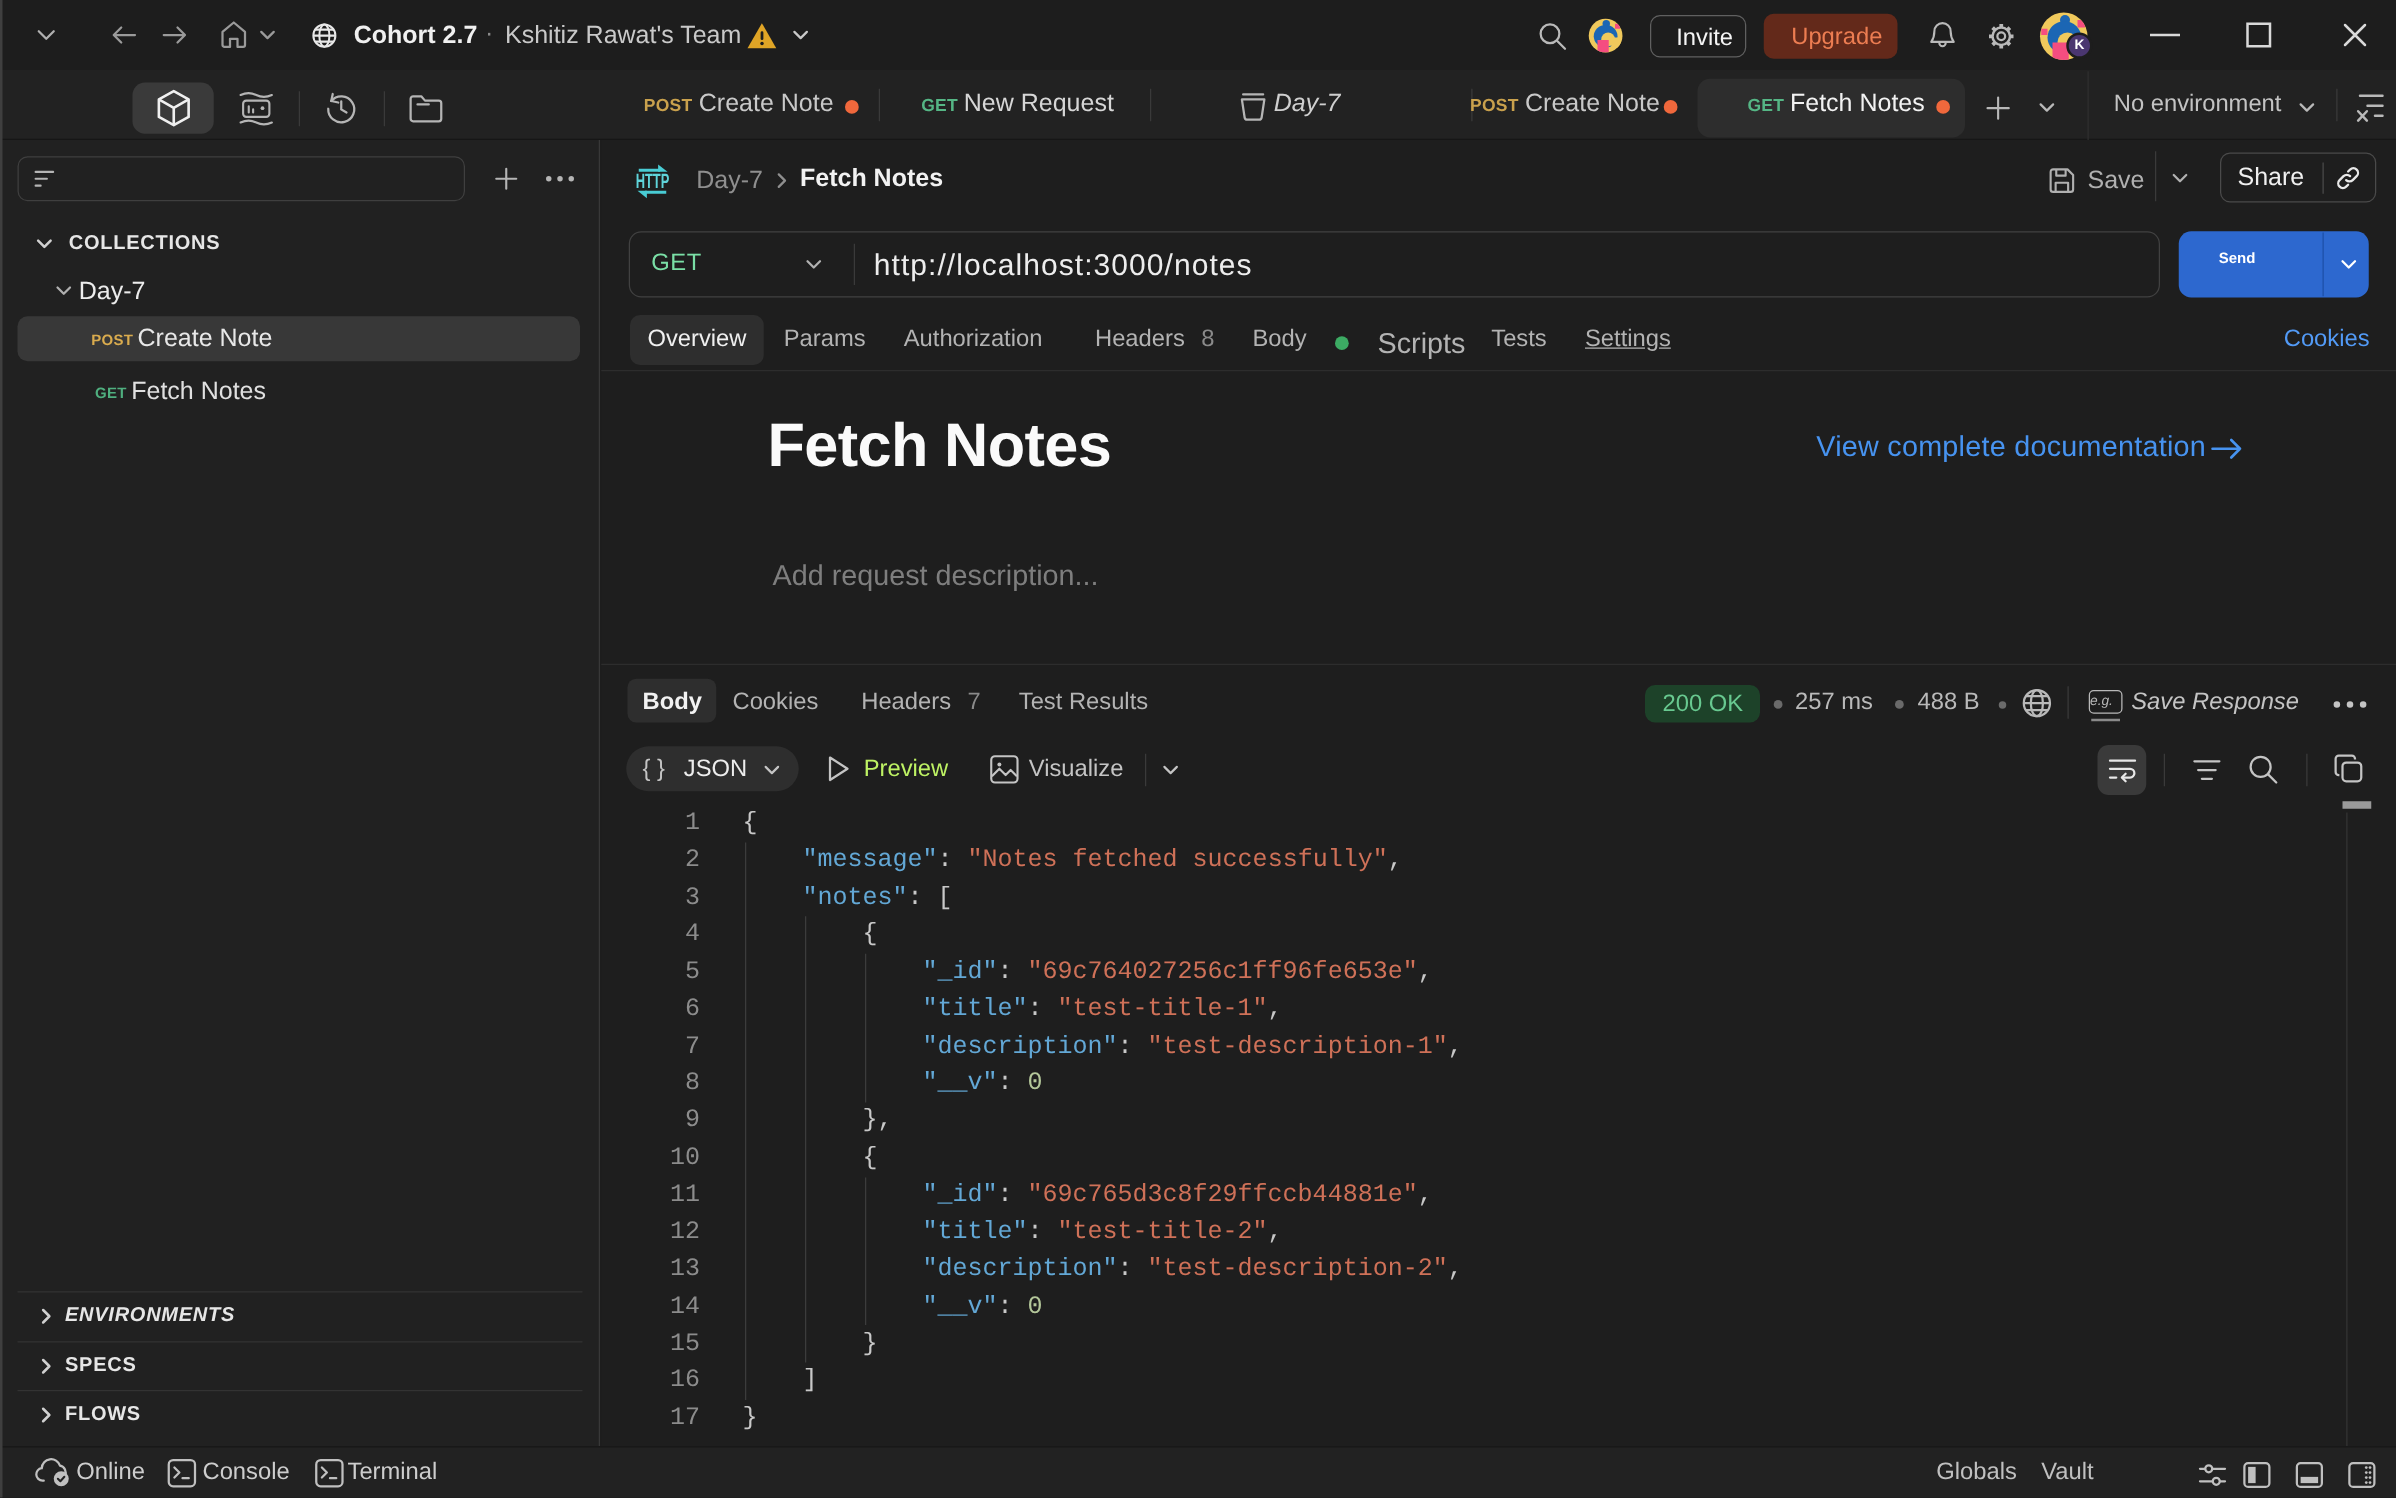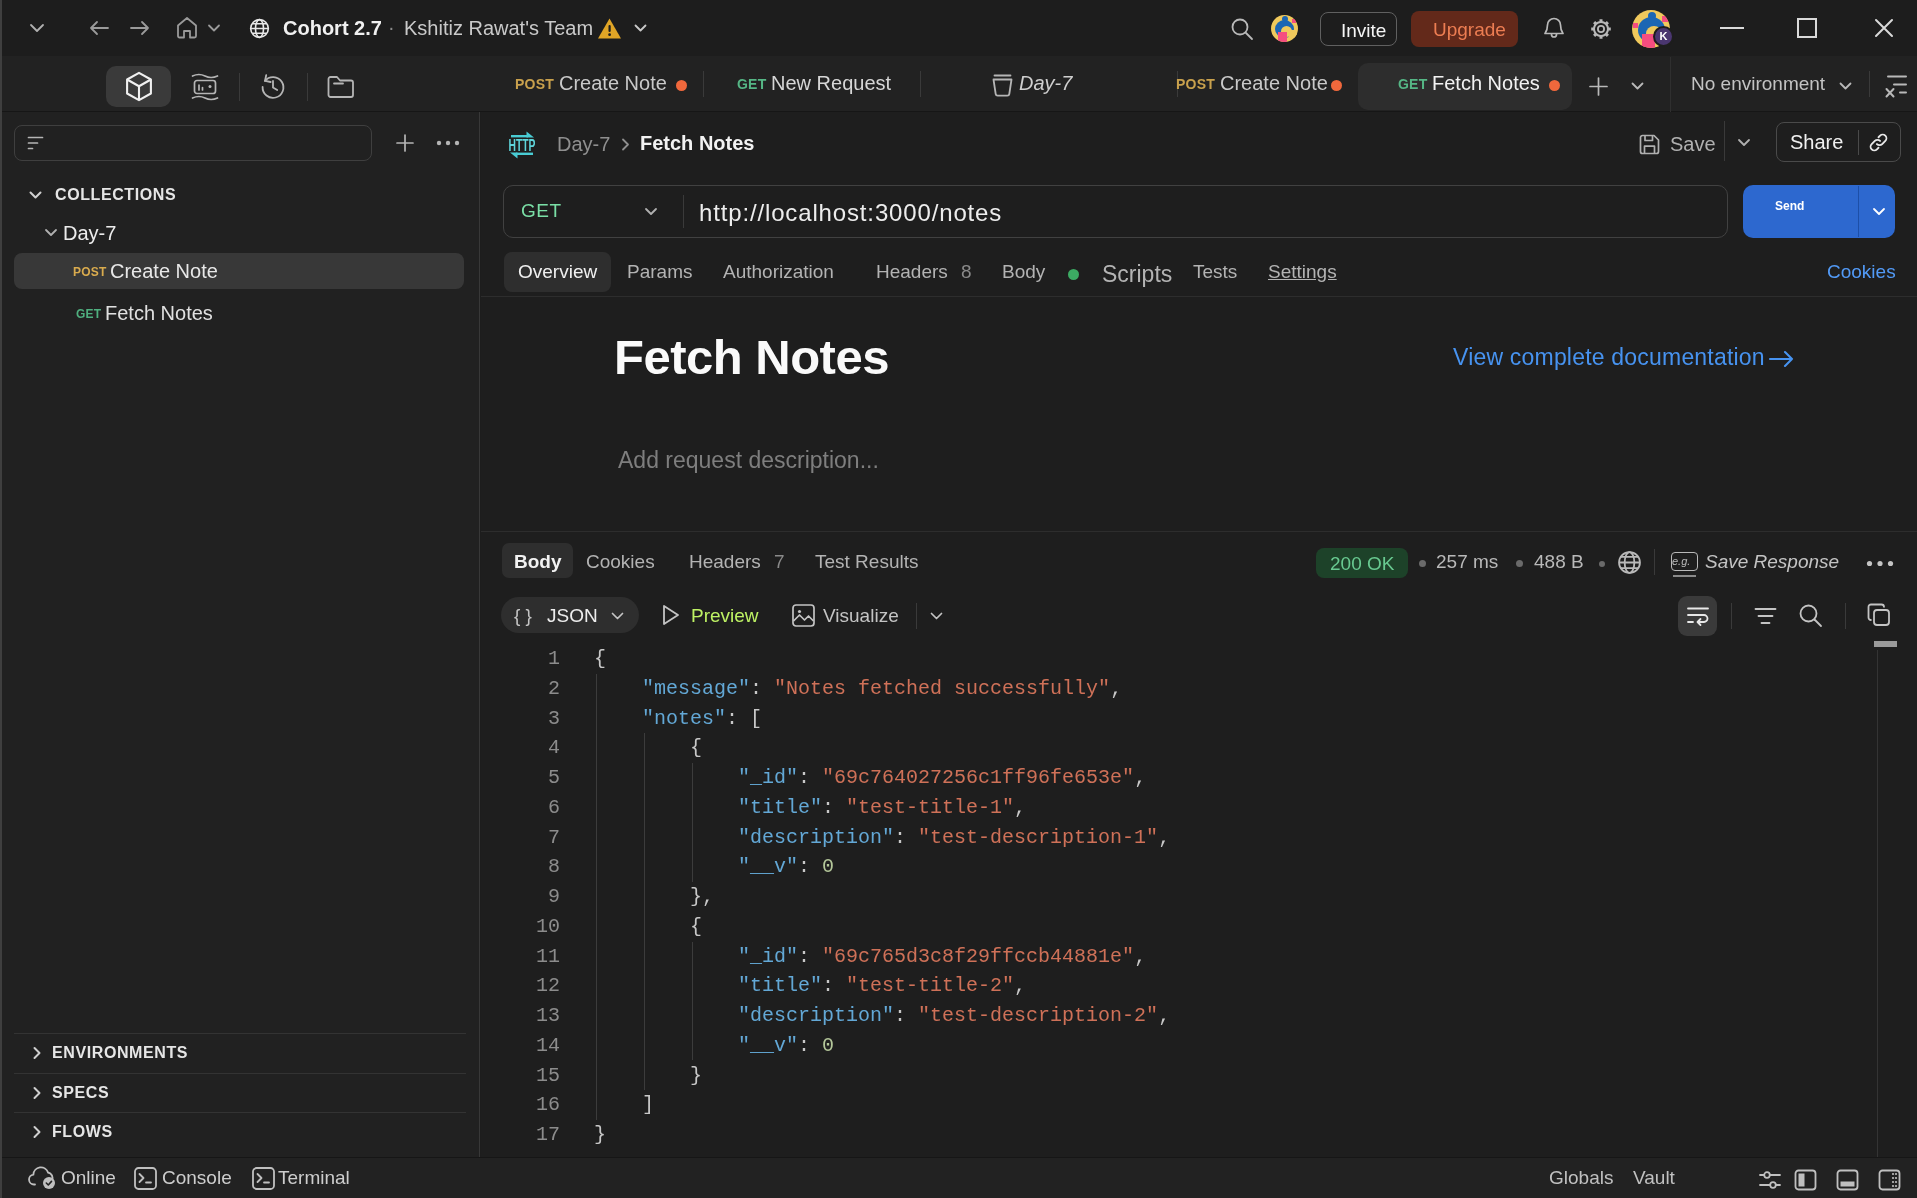--- a/index.html
+++ b/index.html
@@ -226,21 +226,21 @@
   <div class="abs" style="left:73px;top:265px;font-size:12px;font-weight:700;color:#d9ab4e;letter-spacing:0.2px;">POST</div>
   <div class="abs" style="left:110px;top:260px;font-size:20px;color:#e8e8e8;">Create Note</div>
 
   <div class="abs" style="left:76px;top:307px;font-size:12px;font-weight:700;color:#4faf7f;letter-spacing:0.2px;">GET</div>
   <div class="abs" style="left:105px;top:302px;font-size:20px;color:#e0e0e0;">Fetch Notes</div>
 
   <div class="abs" style="left:14px;top:1033px;width:452px;height:1px;background:#333333;"></div>
   <svg class="abs" style="left:32px;top:1046px;" width="10" height="14" viewBox="0 0 10 14">
       <path d="M2.5 2 L7.5 7 L2.5 12" stroke="#d0d0d0" stroke-width="2" fill="none" stroke-linecap="round" stroke-linejoin="round"></path>
     </svg>
-  <div class="abs" style="left:52px;top:1044px;font-size:16px;font-weight:700;color:#e6e6e6;letter-spacing:0.6px;">ENVIRONMENTS</div>
+  <div class="abs" style="left:52px;top:1044px;font-size:16px;font-weight:700;color:#e6e6e6;letter-spacing:0.6px;font-style:italic;">ENVIRONMENTS</div>
   <div class="abs" style="left:14px;top:1073px;width:452px;height:1px;background:#333333;"></div>
   <svg class="abs" style="left:32px;top:1086px;" width="10" height="14" viewBox="0 0 10 14">
       <path d="M2.5 2 L7.5 7 L2.5 12" stroke="#d0d0d0" stroke-width="2" fill="none" stroke-linecap="round" stroke-linejoin="round"></path>
     </svg>
   <div class="abs" style="left:52px;top:1084px;font-size:16px;font-weight:700;color:#e6e6e6;letter-spacing:0.6px;">SPECS</div>
   <div class="abs" style="left:14px;top:1112px;width:452px;height:1px;background:#333333;"></div>
   <svg class="abs" style="left:32px;top:1125px;" width="10" height="14" viewBox="0 0 10 14">
       <path d="M2.5 2 L7.5 7 L2.5 12" stroke="#d0d0d0" stroke-width="2" fill="none" stroke-linecap="round" stroke-linejoin="round"></path>
     </svg>
   <div class="abs" style="left:52px;top:1123px;font-size:16px;font-weight:700;color:#e6e6e6;letter-spacing:0.6px;">FLOWS</div>

